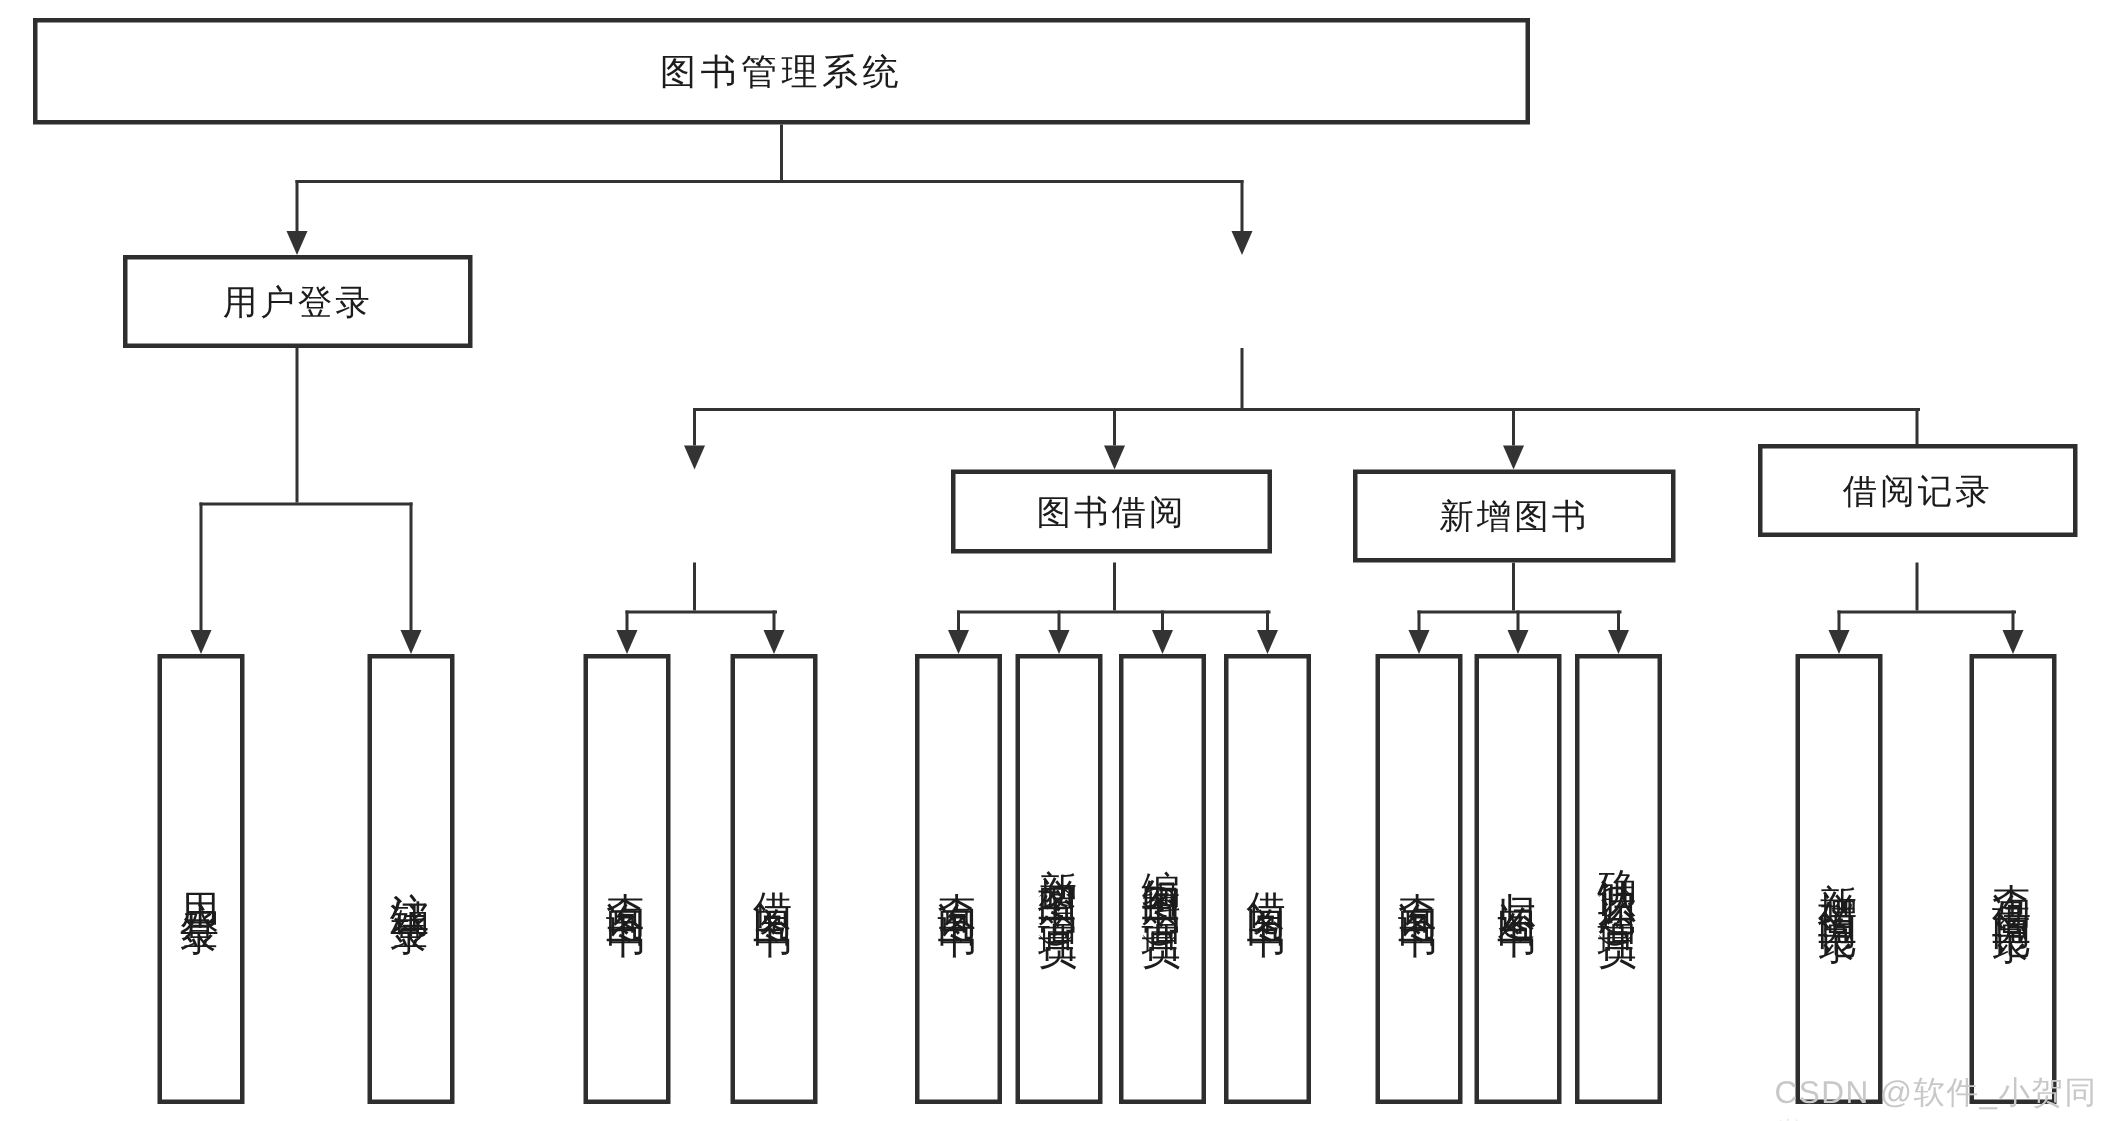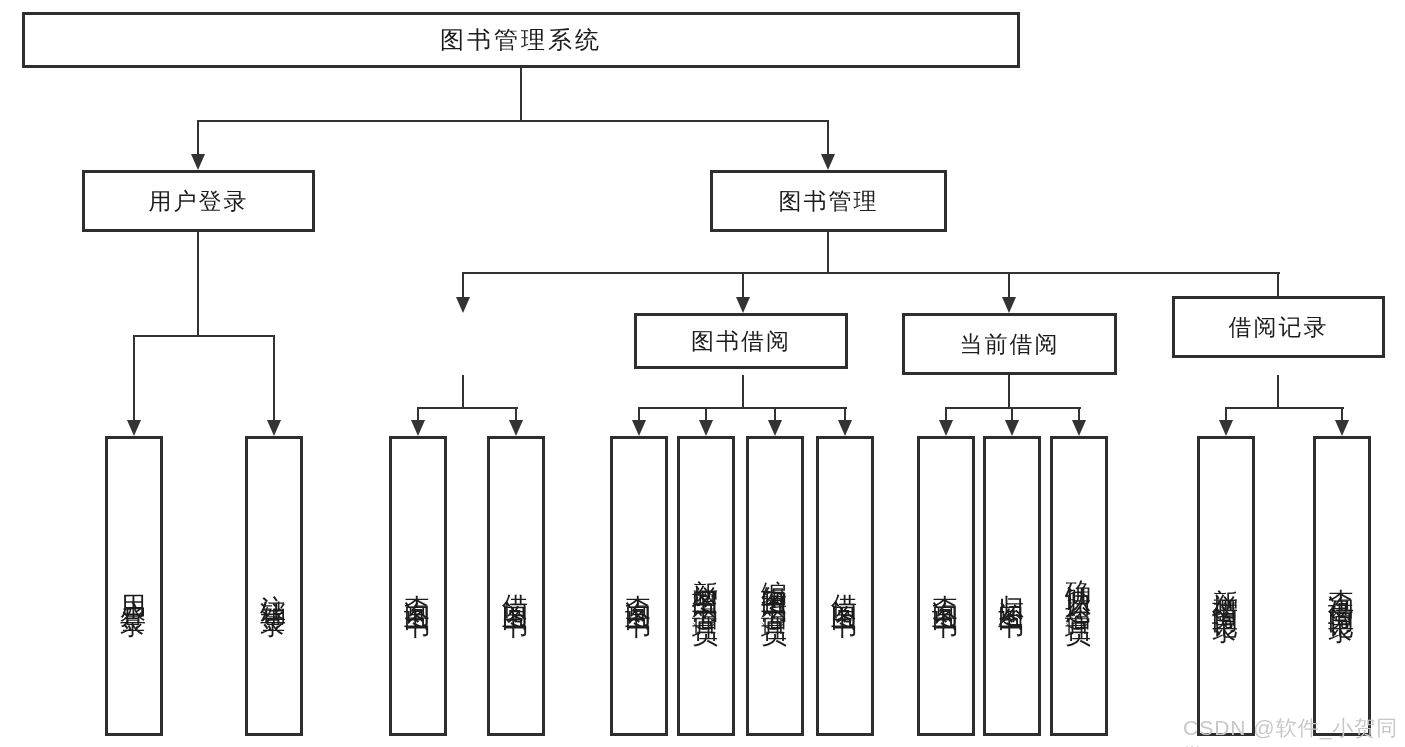--- a/index.html
+++ b/index.html
@@ -29,52 +29,51 @@
   .watermark {
     position:absolute; left:1183px; top:714px; z-index:5;
     font-size:21px; letter-spacing:1px; color:var(--watermark,#c8c8c8);
   }
 </style>
 </head>
 <body>
 
 <div id="canvas">
 
-  <div class="box root-box" style="left:22px; top:12px; width:998px; height:56px;">图书管理系统</div>
+  <div class="box root-box" style="left:22px; top:12px; width:998px; height:71px;">图书管理系统</div>
 
   <div class="vline" style="left:520px; top:68px; height:52px;"></div>
   <div class="hline" style="left:197px; top:120px; width:632px;"></div>
   <div class="vline" style="left:197px; top:120px; height:34px;"></div>
   <div class="arrow" style="left:191px; top:154px;"></div>
   <div class="vline" style="left:827px; top:120px; height:34px;"></div>
   <div class="arrow" style="left:821px; top:154px;"></div>
 
   <div class="box" style="left:82px; top:170px; width:233px; height:62px;">用户登录</div>
-  <div class="box" style="left:710px; top:170px; width:237px; height:62px;">图书管理</div>
 
   <div class="vline" style="left:197px; top:232px; height:103px;"></div>
   <div class="hline" style="left:133px; top:335px; width:142px;"></div>
   <div class="vline" style="left:133px; top:335px; height:85px;"></div>
   <div class="arrow" style="left:127px; top:420px;"></div>
   <div class="vline" style="left:273px; top:335px; height:85px;"></div>
   <div class="arrow" style="left:267px; top:420px;"></div>
 
   <div class="vline" style="left:827px; top:232px; height:40px;"></div>
   <div class="hline" style="left:462px; top:272px; width:818px;"></div>
   <div class="vline" style="left:462px; top:272px; height:25px;"></div>
   <div class="arrow" style="left:456px; top:297px;"></div>
   <div class="vline" style="left:742px; top:272px; height:25px;"></div>
   <div class="arrow" style="left:736px; top:297px;"></div>
   <div class="vline" style="left:1008px; top:272px; height:25px;"></div>
   <div class="arrow" style="left:1002px; top:297px;"></div>
   <div class="vline" style="left:1277px; top:272px; height:25px;"></div>
   <div class="arrow" style="left:1271px; top:297px;"></div>
 
   <div class="box" style="left:634px; top:313px; width:214px; height:56px;">图书借阅</div>
-  <div class="box" style="left:902px; top:313px; width:215px; height:62px;">当前借阅</div>
+  <div class="box" style="left:902px; top:313px; width:215px; height:62px;">新增图书</div>
   <div class="box" style="left:1172px; top:296px; width:213px; height:62px;">借阅记录</div>
 
   <div class="vline" style="left:462px; top:375px; height:32px;"></div>
   <div class="hline" style="left:417px; top:407px; width:101px;"></div>
   <div class="vline" style="left:417px; top:407px; height:13px;"></div>
   <div class="arrow" style="left:411px; top:420px;"></div>
   <div class="vline" style="left:515px; top:407px; height:13px;"></div>
   <div class="arrow" style="left:509px; top:420px;"></div>
 
   <div class="vline" style="left:742px; top:375px; height:32px;"></div>

